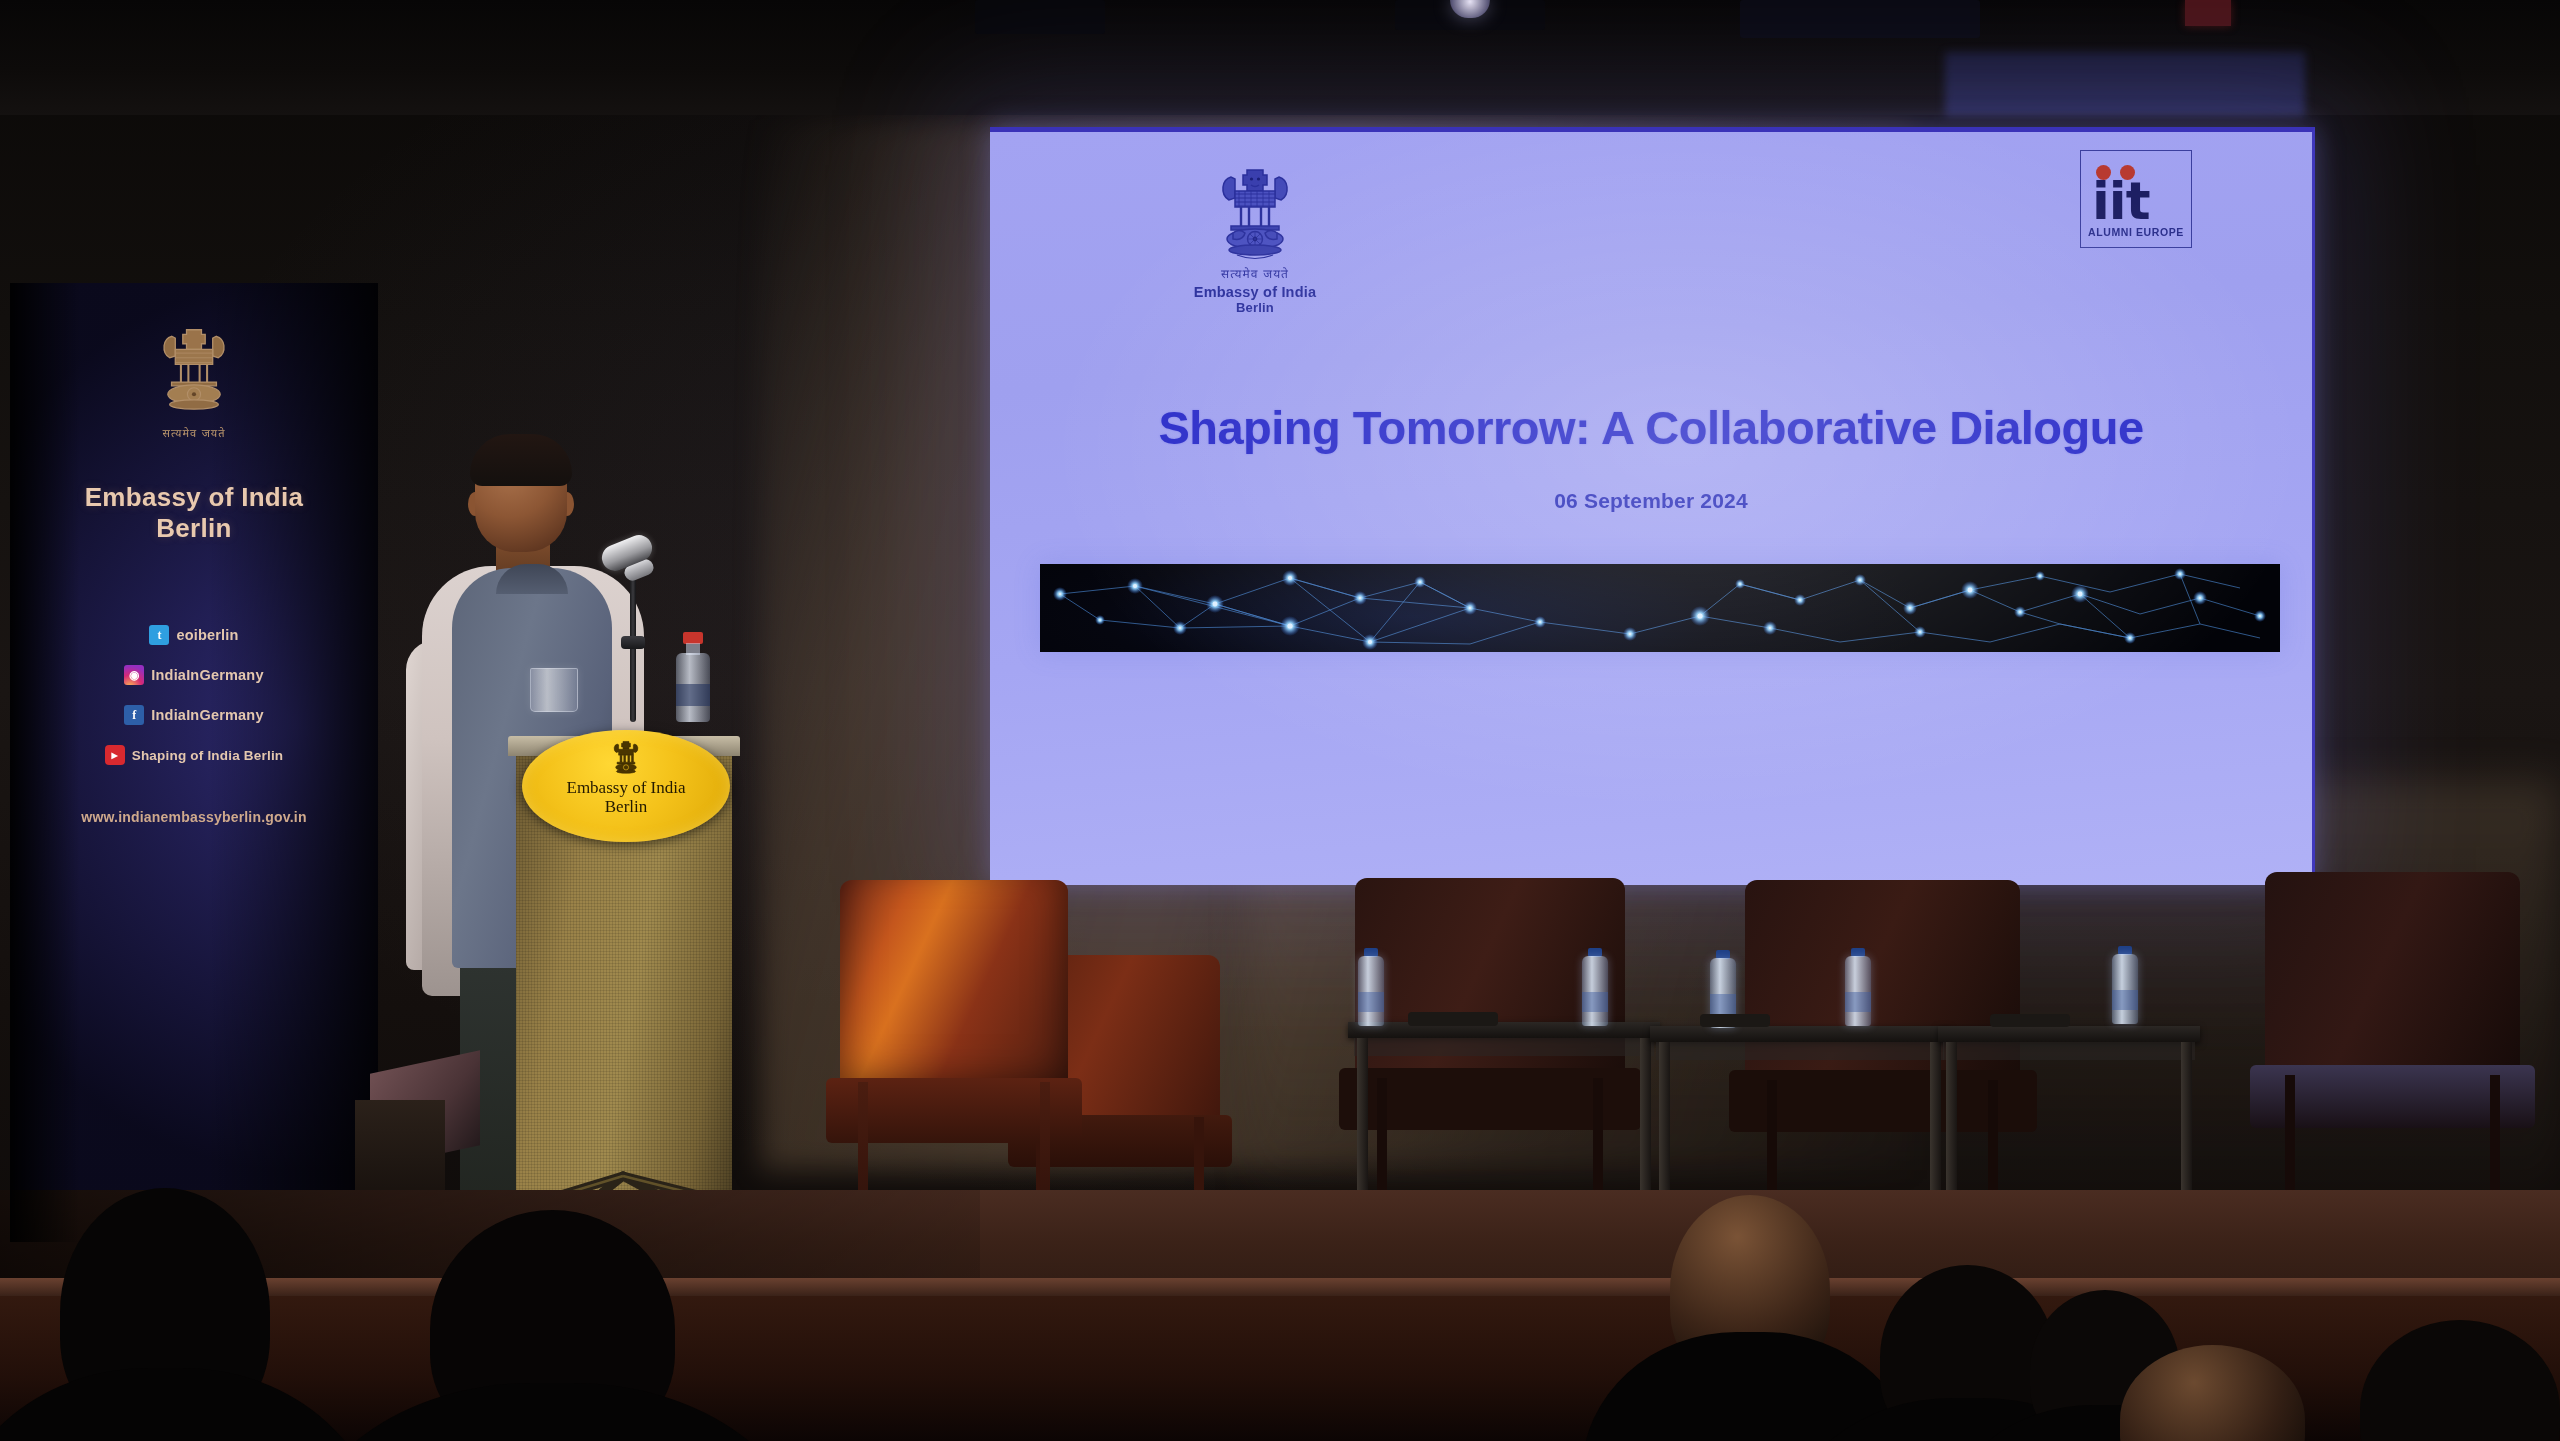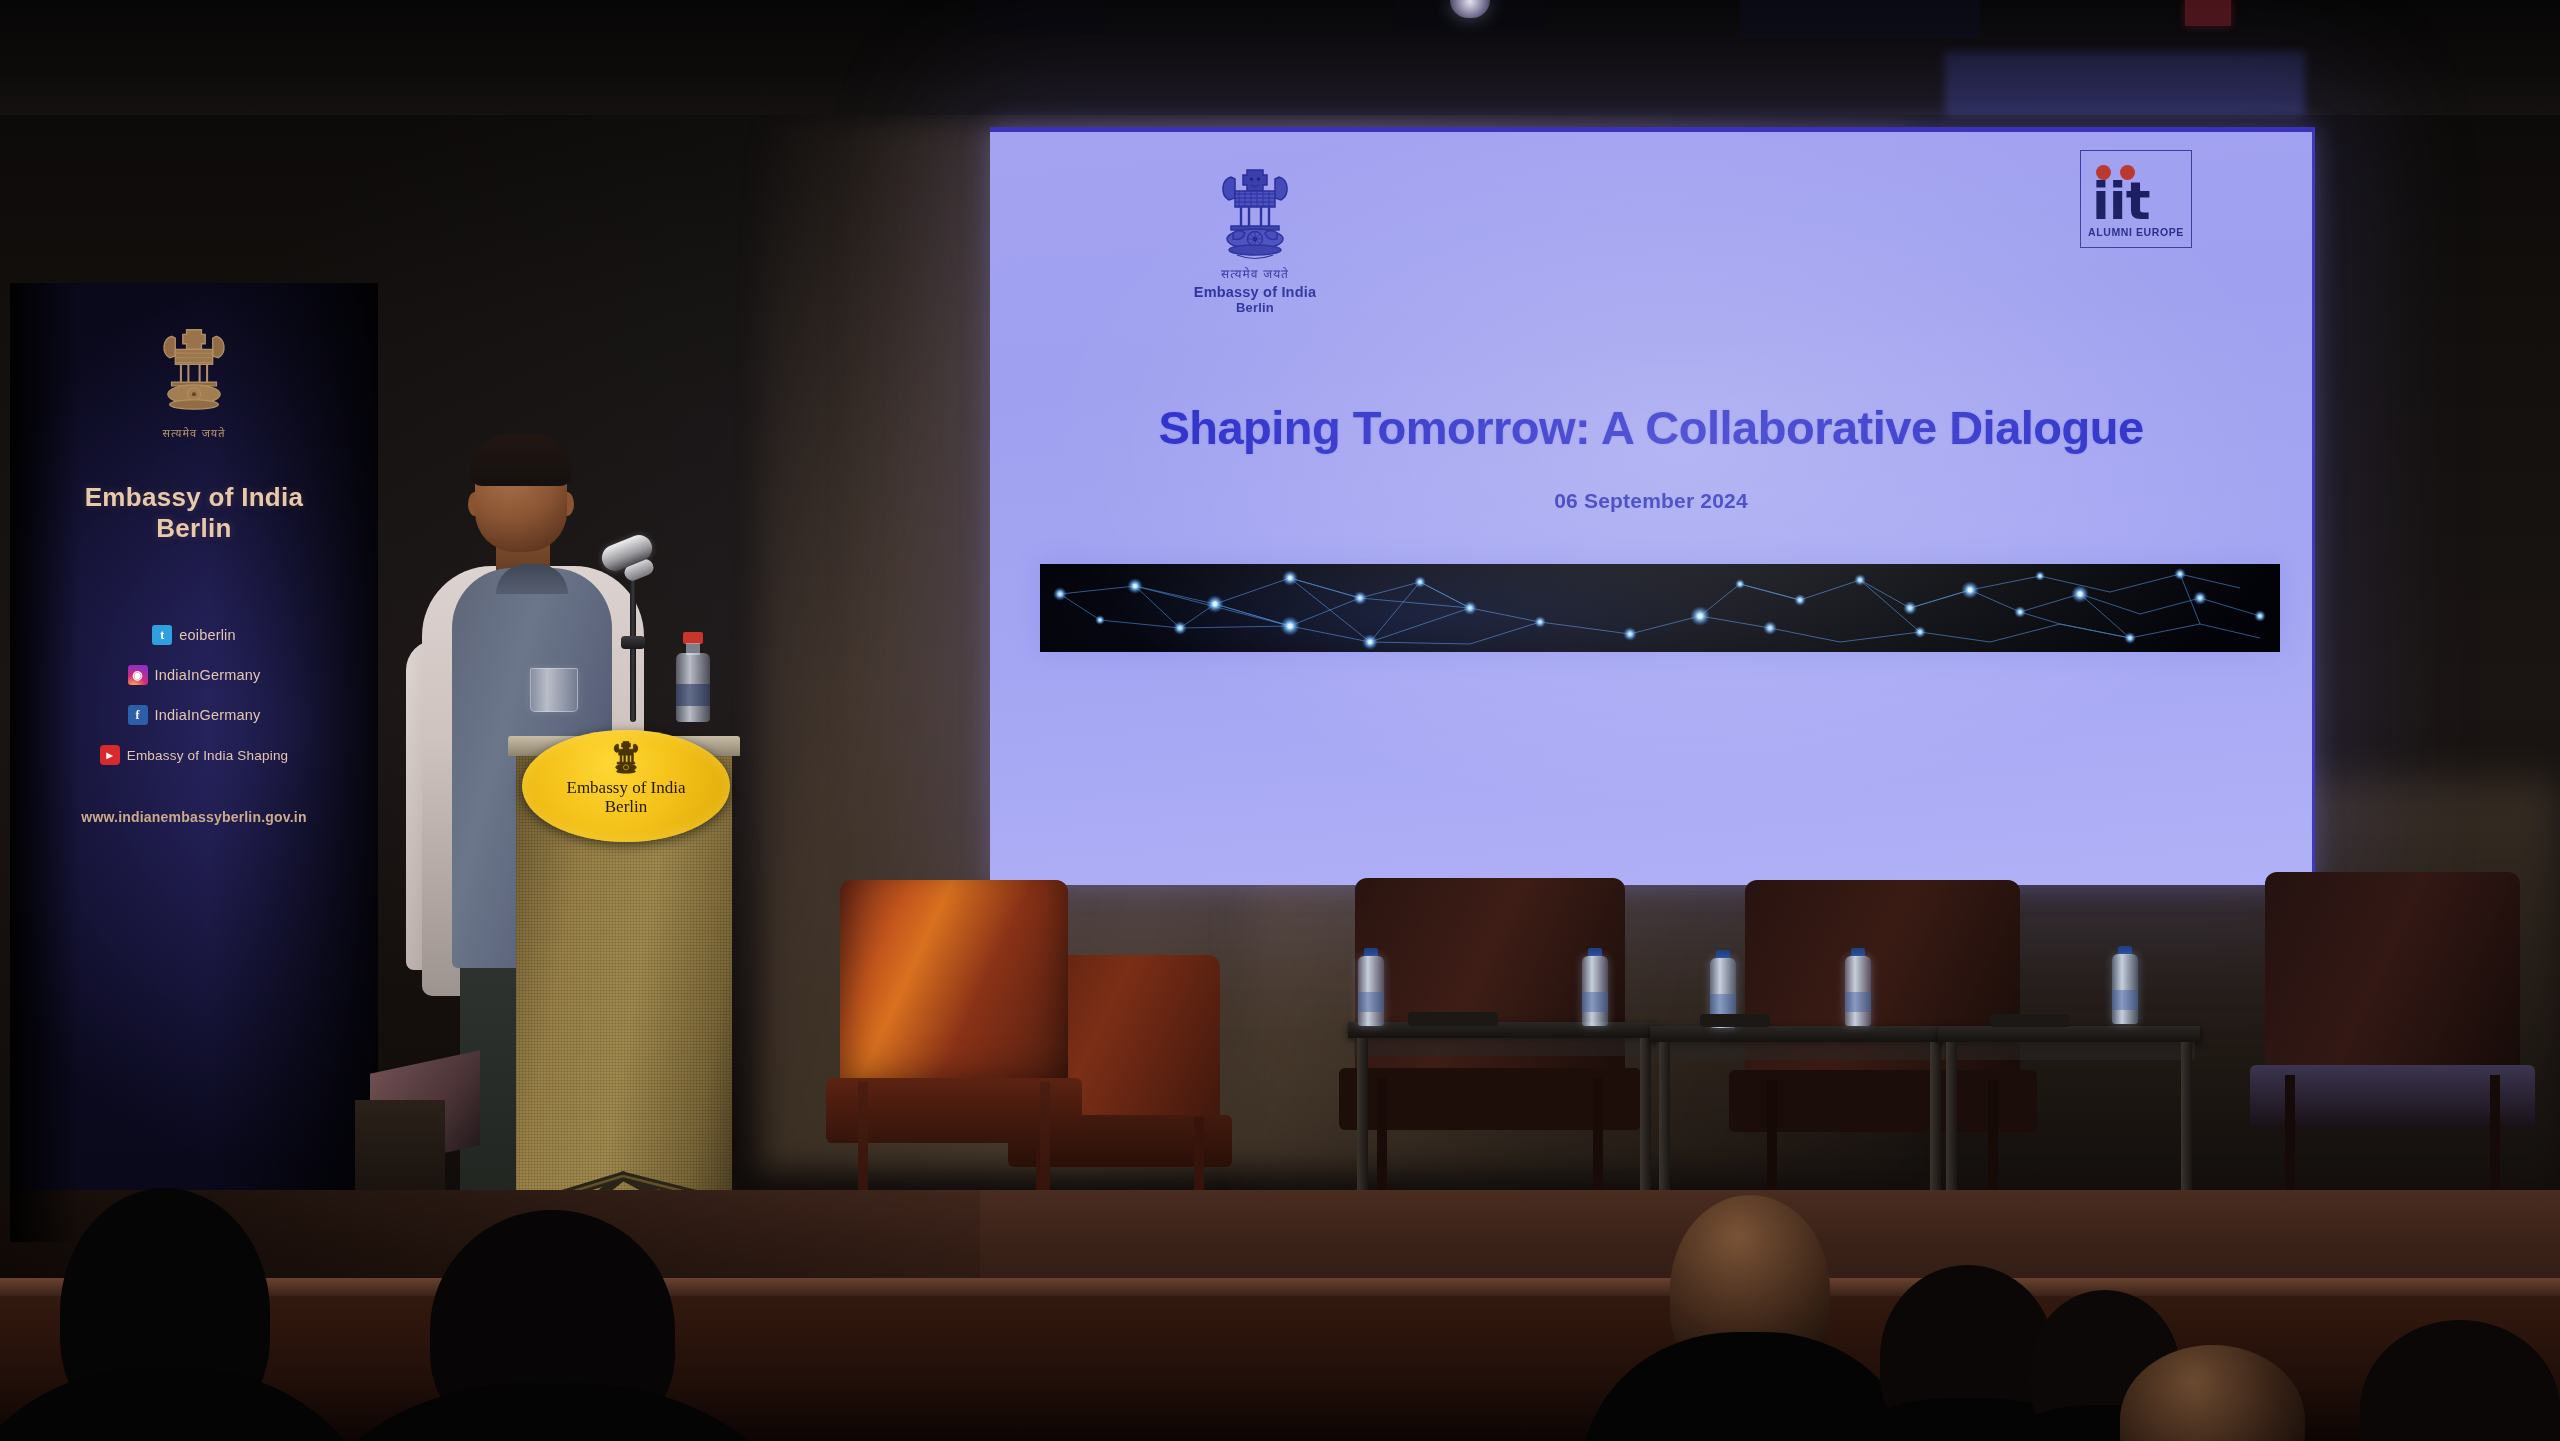--- a/index.html
+++ b/index.html
@@ -179,21 +179,21 @@
   .social-badge {
     width:20px; height:20px; border-radius:3px; flex:0 0 20px;
     display:flex; align-items:center; justify-content:center;
     font-size:12px; font-weight:bold; color:#fff;
     font-family:"Liberation Serif", serif;
   }
   .social-badge.tw { background:#2f9fe0; }
   .social-badge.ig { background:radial-gradient(circle at 30% 110%, #fdbb52, #d62976 45%, #962fbf 80%); }
   .social-badge.fb { background:#2d5fa8; font-family:"Liberation Serif", serif; }
   .social-badge.yt { background:#d8292f; border-radius:4px; font-size:8px; }
-  .social-handle { font-size:14.5px; font-weight:normal; color:#e4c7ae; letter-spacing:.2px; }
+  .social-handle { font-size:14.5px; font-weight:bold; color:#e4c7ae; letter-spacing:.2px; }
   .social-handle.small { font-size:13.5px; }
   .rollup-url {
     margin-top:44px;
     font-size:14px; font-weight:bold; color:#cfa98c; letter-spacing:.2px;
   }
 
   
   #podium {
     position:absolute; left:508px; top:692px; width:232px; height:505px;
   }
@@ -602,21 +602,21 @@
         <div class="social-row">
           <span class="social-badge ig">◉</span>
           <span class="social-handle">IndiaInGermany</span>
         </div>
         <div class="social-row">
           <span class="social-badge fb">f</span>
           <span class="social-handle">IndiaInGermany</span>
         </div>
         <div class="social-row">
           <span class="social-badge yt">▶</span>
-          <span class="social-handle small">Embassy of India Shaping</span>
+          <span class="social-handle small">Shaping of India Berlin</span>
         </div>
       </div>
 
       <div class="rollup-url">www.indianembassyberlin.gov.in</div>
     </div>
   </div>
 
   <div class="chair" id="chair-mid1">
     <div class="back"></div>
     <div class="seat"></div>

